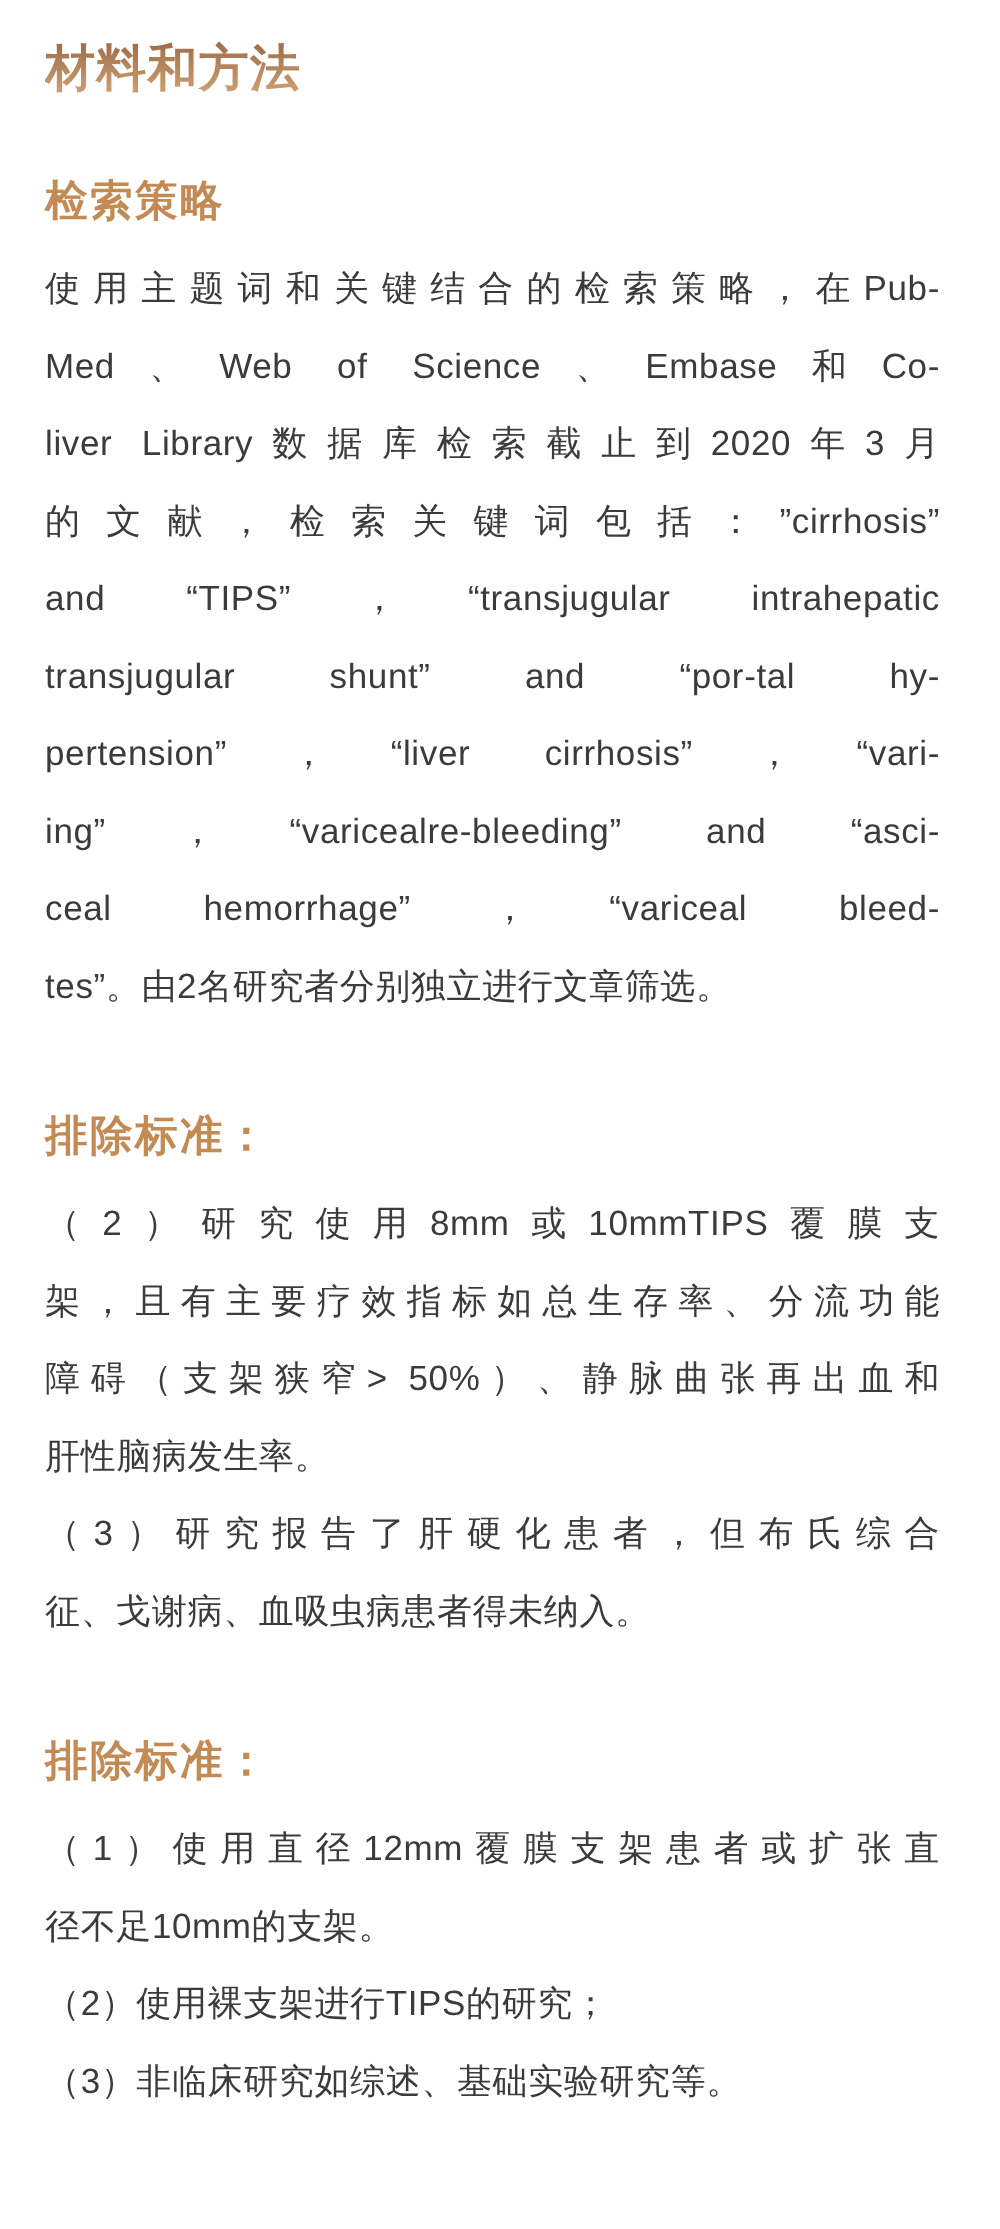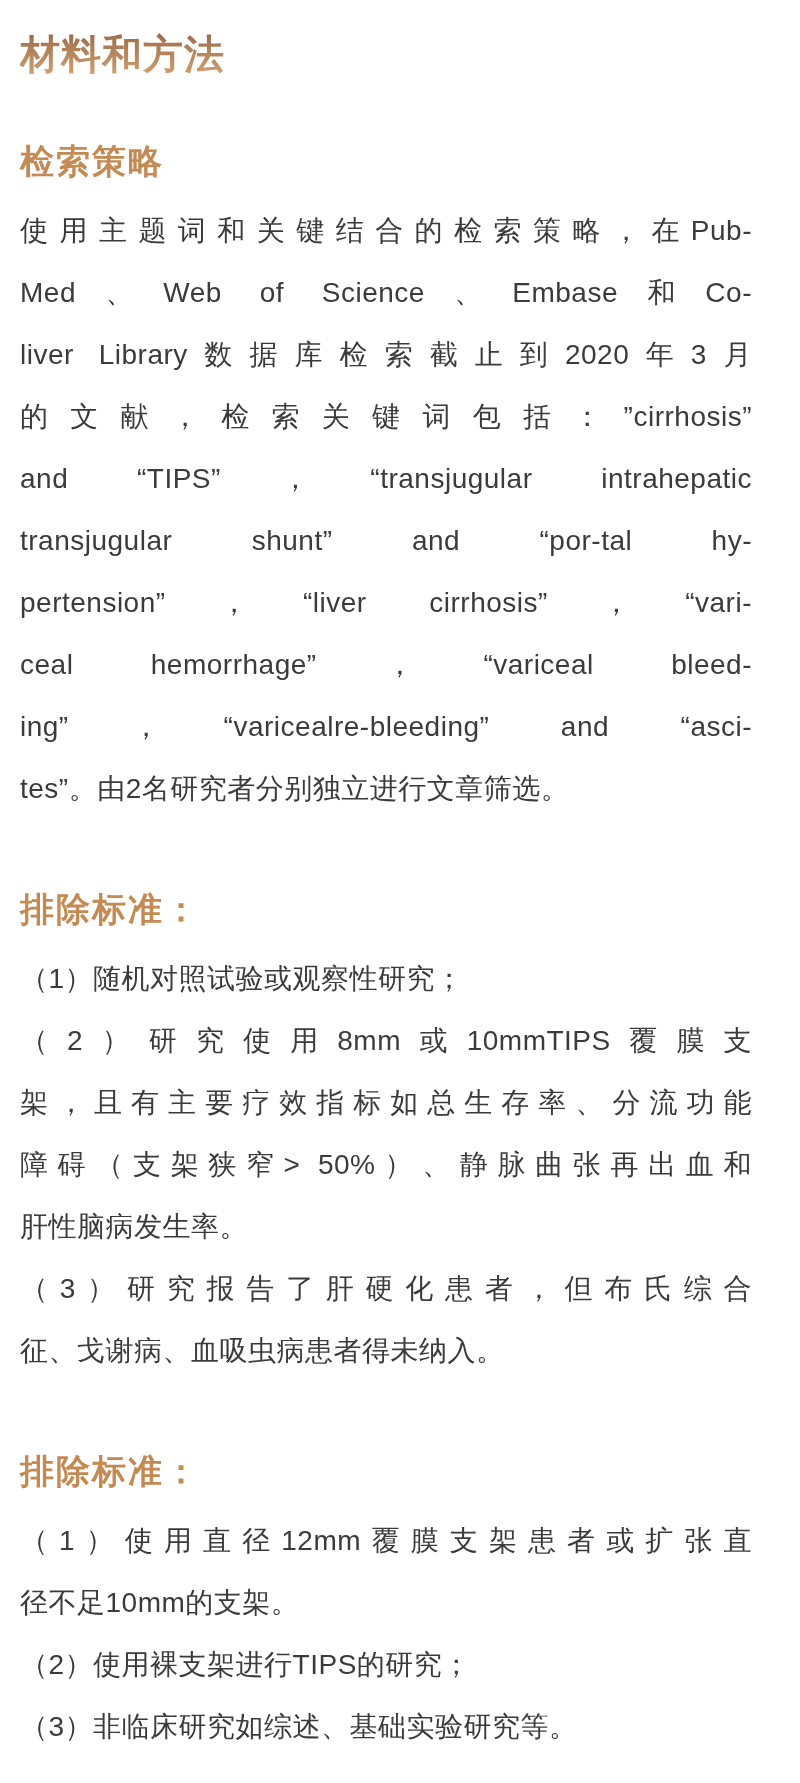--- a/index.html
+++ b/index.html
@@ -12,21 +12,21 @@
   *{box-sizing:border-box;}
   html,body{margin:0;padding:0;}
   body{
     width:800px;
     min-height:1783px;
     background:var(--page-bg);
     font-family:"Liberation Sans","DejaVu Sans",sans-serif;
   }
   .page{
     width:800px;
-    padding:24px 48px 24px 20px;
+    padding:24px 48px 24px 36px;
   }
   .title{
     margin:0 0 44px 0;
     font-family:"Liberation Serif","DejaVu Serif",serif;
     font-weight:700;
     font-size:40px;
     line-height:62px;
     letter-spacing:1px;
     background:linear-gradient(180deg,var(--title-top) 10%,var(--title-bottom) 95%);
     -webkit-background-clip:text;
@@ -80,30 +80,27 @@
       <section>
         <h2 class="heading">检索策略</h2>
         <div class="para">
           <div class="line stretch">使用主题词和关键结合的检索策略，在Pub-</div>
           <div class="line stretch">Med、Web of Science、Embase和Co-</div>
           <div class="line stretch">liver Library数据库检索截止到2020年3月</div>
           <div class="line stretch">的文献，检索关键词包括：”cirrhosis”</div>
           <div class="line stretch">and “TIPS”，“transjugular intrahepatic</div>
           <div class="line stretch">transjugular shunt” and “por-tal hy-</div>
           <div class="line stretch">pertension”，“liver cirrhosis”，“vari-</div>
+          <div class="line stretch">ing”，“varicealre-bleeding” and “asci-</div>
           <div class="line stretch">ceal hemorrhage”，“variceal bleed-</div>
-          <div class="line stretch">ing”，“varicealre-bleeding” and “asci-</div>
           <div class="line">tes”。由2名研究者分别独立进行文章筛选。</div>
         </div>
       </section>
       <section>
         <h2 class="heading">排除标准：</h2>
-        <div class="para">
-          <div class="line">（1）随机对照试验或观察性研究；</div>
-        </div>
         <div class="para">
           <div class="line stretch">（2）研究使用8mm或10mmTIPS覆膜支</div>
           <div class="line stretch">架，且有主要疗效指标如总生存率、分流功能</div>
           <div class="line stretch">障碍（支架狭窄&gt; 50%）、静脉曲张再出血和</div>
           <div class="line">肝性脑病发生率。</div>
         </div>
         <div class="para">
           <div class="line stretch">（3）研究报告了肝硬化患者，但布氏综合</div>
           <div class="line">征、戈谢病、血吸虫病患者得未纳入。</div>
         </div>

